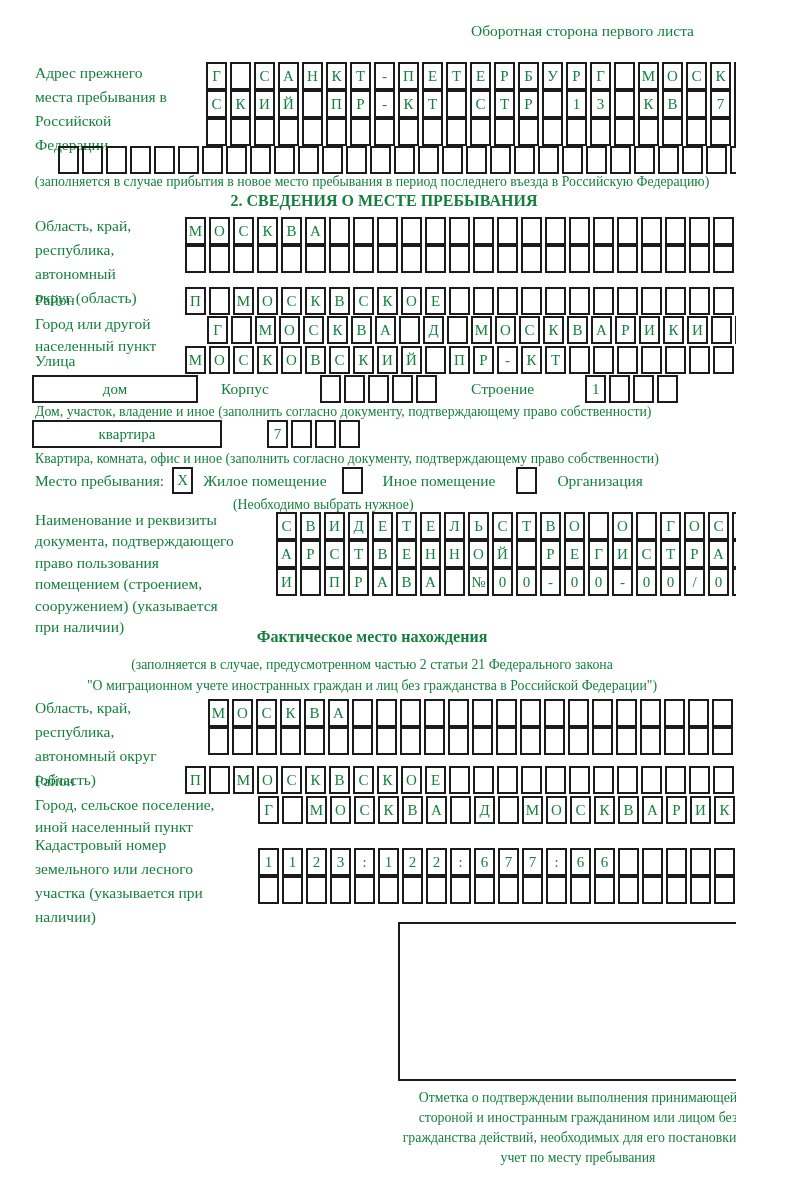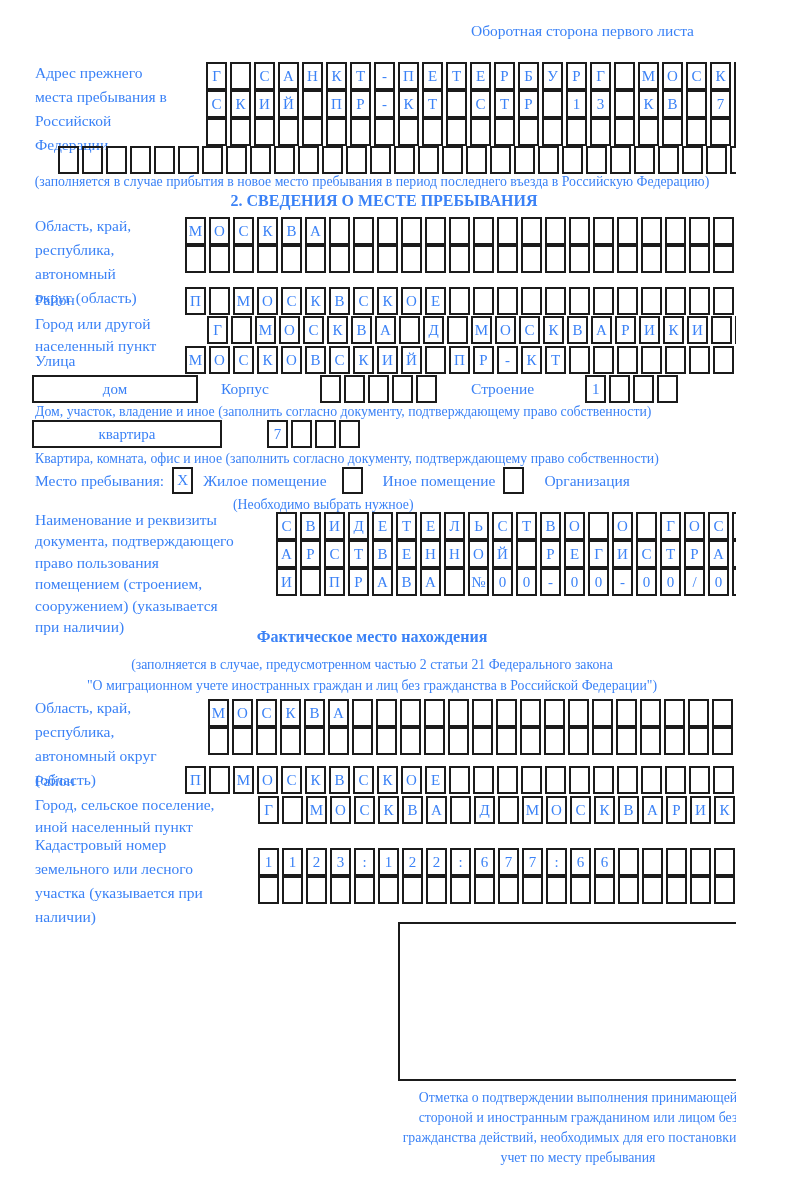--- a/index.html
+++ b/index.html
@@ -1,16 +1,16 @@
 <!DOCTYPE html>
 <html><head>
 <meta charset="utf-8">
 <style>
   html,body{margin:0;padding:0;background:#ffffff;}
-  .page{position:relative;width:736px;height:1180px;background:#fff;color:#3b82f6;
+  .page{position:relative;width:736px;height:1180px;background:#fff;color:#15803d;
         font-family:"Liberation Serif",serif;overflow:hidden;}
   .abs{position:absolute;}
   .lbl{font-size:15.5px;line-height:1.55;}
   .cap{font-size:13.8px;line-height:1.45;}
   .title{font-weight:bold;font-size:16px;text-align:center;padding-left:24px;}
   .center{left:8px;right:0;text-align:center;}
   .cellrow{white-space:nowrap;line-height:0;font-size:0;padding-left:28px;}
   .cell{display:inline-block;box-sizing:border-box;width:21px;height:28px;
         border:2px solid #1b1b1b;margin-right:3px;font-size:15px;line-height:24px;
         text-align:center;vertical-align:top;font-family:"Liberation Serif",serif;}
@@ -65,21 +65,21 @@
     <div class="labelbox" style="width:190px;">квартира</div>
     <div class="cellrow"><span class="cell">7</span><span class="cell"></span><span class="cell"></span><span class="cell"></span></div>
   </div>
   <div class="abs cap" style="left:35px;top:449px;">Квартира, комната, офис и иное (заполнить согласно документу, подтверждающему право собственности)</div>
 
   <div class="abs flexrow" style="left:35px;top:467px;">
     <span class="inl-lbl" style="margin-right:8px;">Место пребывания:</span>
     <span class="checkbox" style="margin-right:10px;">X</span>
     <span class="inl-lbl" style="margin-right:15px;">Жилое помещение</span>
     <span class="checkbox" style="margin-right:20px;"></span>
-    <span class="inl-lbl" style="margin-right:8px;text-align:right;">Иное помещение</span>
+    <span class="inl-lbl" style="margin-right:21px;text-align:right;">Иное помещение</span>
     <span class="checkbox" style="margin-right:20px;"></span>
     <span class="inl-lbl">Организация</span>
   </div>
   <div class="abs cap" style="left:233px;top:495px;">(Необходимо выбрать нужное)</div>
 
   <div class="abs lbl" style="left:35px;top:509px;width:210px;line-height:1.38;">Наименование и реквизиты документа, подтверждающего право пользования помещением (строением, сооружением) (указывается при наличии)</div>
   <div class="abs cellrow" style="left:248px;top:512px;"><span class="cell">С</span><span class="cell">В</span><span class="cell">И</span><span class="cell">Д</span><span class="cell">Е</span><span class="cell">Т</span><span class="cell">Е</span><span class="cell">Л</span><span class="cell">Ь</span><span class="cell">С</span><span class="cell">Т</span><span class="cell">В</span><span class="cell">О</span><span class="cell"></span><span class="cell">О</span><span class="cell"></span><span class="cell">Г</span><span class="cell">О</span><span class="cell">С</span><span class="cell">У</span><span class="cell">Д</span></div>
   <div class="abs cellrow" style="left:248px;top:540px;"><span class="cell">А</span><span class="cell">Р</span><span class="cell">С</span><span class="cell">Т</span><span class="cell">В</span><span class="cell">Е</span><span class="cell">Н</span><span class="cell">Н</span><span class="cell">О</span><span class="cell">Й</span><span class="cell"></span><span class="cell">Р</span><span class="cell">Е</span><span class="cell">Г</span><span class="cell">И</span><span class="cell">С</span><span class="cell">Т</span><span class="cell">Р</span><span class="cell">А</span><span class="cell">Ц</span><span class="cell">И</span></div>
   <div class="abs cellrow" style="left:248px;top:568px;"><span class="cell">И</span><span class="cell"></span><span class="cell">П</span><span class="cell">Р</span><span class="cell">А</span><span class="cell">В</span><span class="cell">А</span><span class="cell"></span><span class="cell">№</span><span class="cell">0</span><span class="cell">0</span><span class="cell">-</span><span class="cell">0</span><span class="cell">0</span><span class="cell">-</span><span class="cell">0</span><span class="cell">0</span><span class="cell">/</span><span class="cell">0</span><span class="cell">0</span><span class="cell">0</span></div>
 

